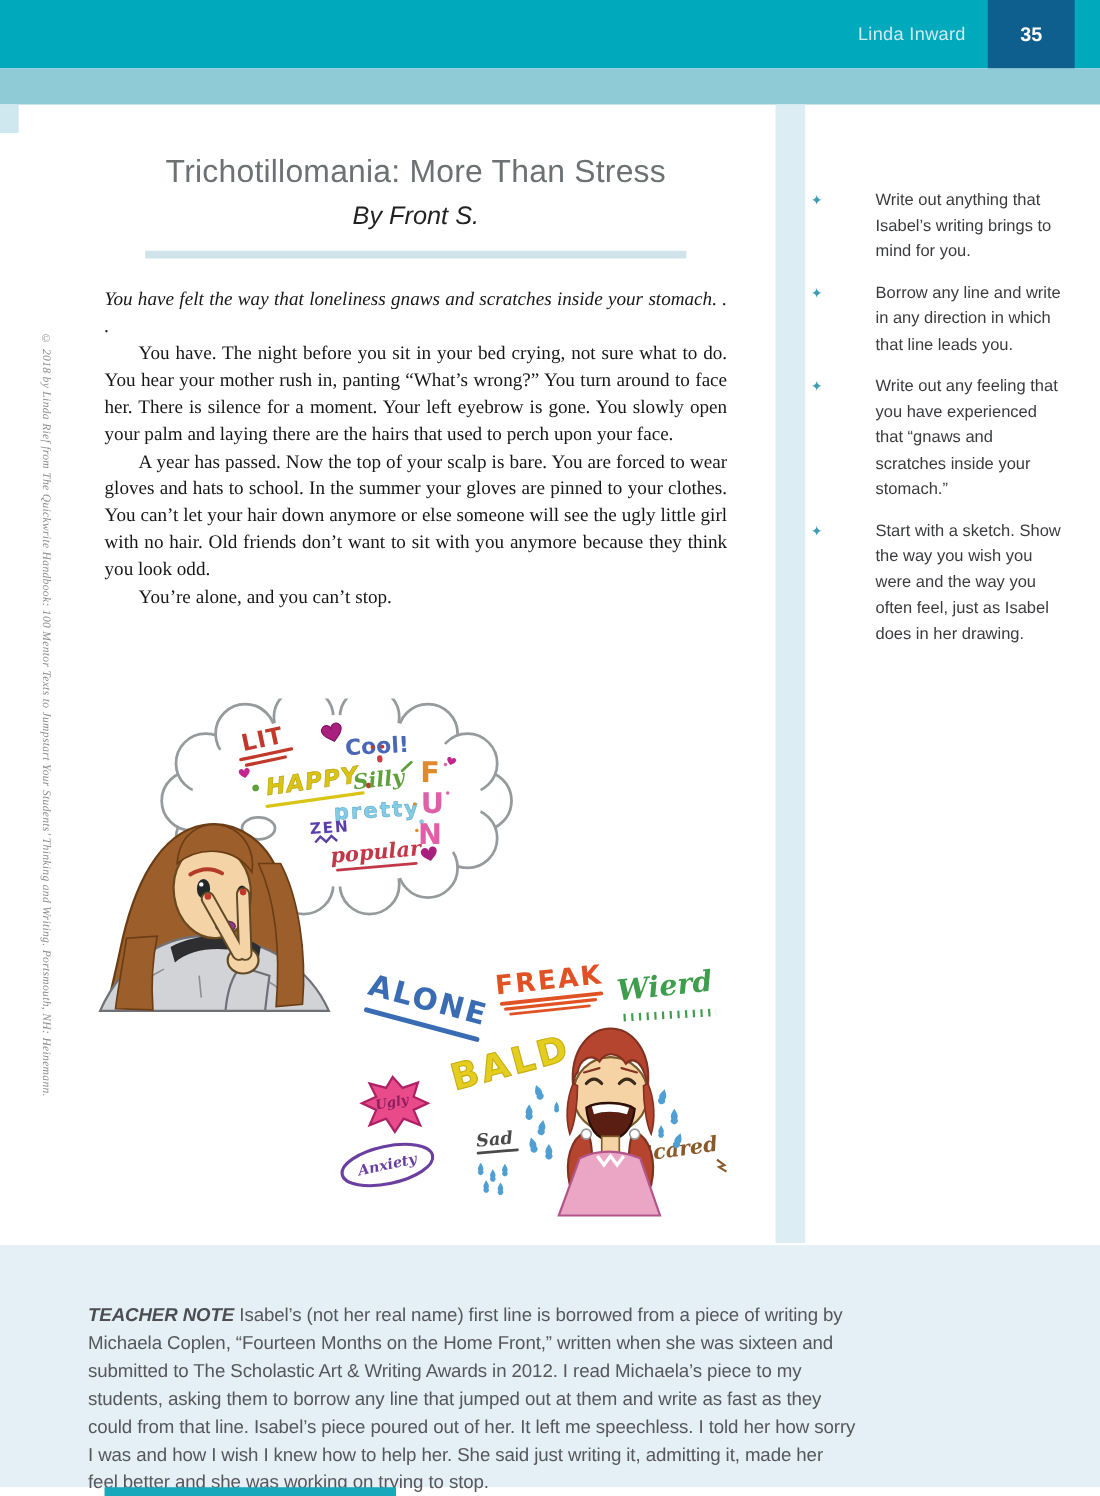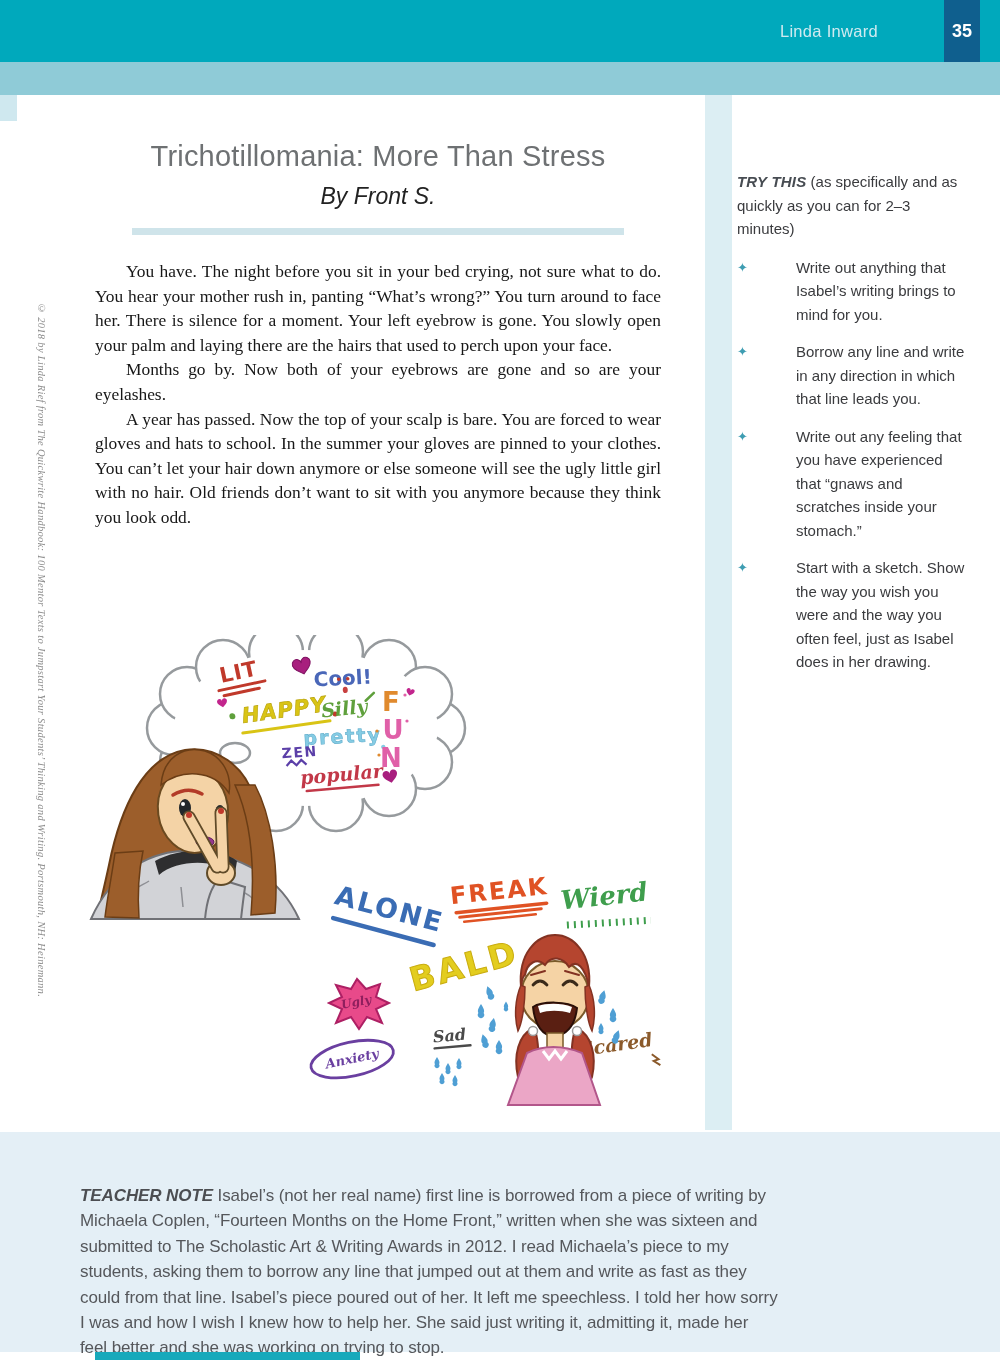--- a/index.html
+++ b/index.html
@@ -5,23 +5,23 @@
   html,body{margin:0;padding:0;background:#ffffff;}
   .page{position:relative;width:1000px;height:1360px;background:#fff;overflow:hidden;
         font-family:"Liberation Sans",sans-serif;}
 
   
   .band-top{position:absolute;left:0;top:0;width:1000px;height:62px;background:#00a9bc;}
   .band-sub{position:absolute;left:0;top:62px;width:1000px;height:33px;background:#8fcbd7;}
   .margin-accent{position:absolute;left:0;top:95px;width:17px;height:26px;background:#cfe8ef;}
   .running-head{position:absolute;right:122px;top:0;height:62px;display:flex;align-items:center;
                 color:#cfeaf0;font-size:16.5px;letter-spacing:.3px;}
-  .page-box{position:absolute;left:898px;top:0;width:36px;height:62px;background:#0f5f8e;
+  .page-box{position:absolute;left:898px;top:0;width:79px;height:62px;background:#0f5f8e;
             display:flex;align-items:center;justify-content:center;color:#fff;
-            font-size:18px;font-weight:bold;margin-left:46px;}
+            font-size:18px;font-weight:bold;}
 
   
   .copyright{position:absolute;left:36px;top:303px;height:740px;writing-mode:vertical-rl;
              font-family:"Liberation Serif",serif;font-style:italic;font-size:10.5px;
              color:#8c8c8c;letter-spacing:.3px;white-space:nowrap;}
 
   
   .main{position:absolute;left:95px;top:140px;width:566px;}
   .title{margin:0;text-align:center;font-size:29px;font-weight:400;color:#6e7173;letter-spacing:.2px;}
   .byline{margin:10px 0 0;text-align:center;font-size:23px;font-style:italic;font-weight:500;color:#222;}
@@ -64,23 +64,24 @@
   <div class="running-head">Linda Inward</div>
   <div class="page-box">35</div>
 
   <div class="copyright">© 2018 by Linda Rief from The Quickwrite Handbook: 100 Mentor Texts to Jumpstart Your Students’ Thinking and Writing. Portsmouth, NH: Heinemann.</div>
 
   <div class="main">
     <h1 class="title">Trichotillomania: More Than Stress</h1>
     <div class="byline">By Front S.</div>
     <div class="rule"></div>
     <div class="body-text">
+      <p class="opening">You have felt the way that loneliness gnaws and scratches inside your stomach. . .</p>
       <p>You have. The night before you sit in your bed crying, not sure what to do. You hear your mother rush in, panting “What’s wrong?” You turn around to face her. There is silence for a moment. Your left eyebrow is gone. You slowly open your palm and laying there are the hairs that used to perch upon your face.</p>
-      <p>Months go by. Now both of your eyebrows are gone and so are your eyelashes.</p>
       <p>A year has passed. Now the top of your scalp is bare. You are forced to wear gloves and hats to school. In the summer your gloves are pinned to your clothes. You can’t let your hair down anymore or else someone will see the ugly little girl with no hair. Old friends don’t want to sit with you anymore because they think you look odd.</p>
+      <p>You’re alone, and you can’t stop.</p>
     </div>
   </div>
 
   <svg class="sketch" width="600" height="480" viewBox="0 0 600 480">
 
     <g>
       <g fill="#ffffff" stroke="#969a9d" stroke-width="2.5">
         <circle cx="353" cy="93" r="27"></circle>
           <circle cx="340" cy="127" r="27"></circle>
         <circle cx="304" cy="154" r="27"></circle>
@@ -250,24 +251,20 @@
         <path transform="translate(518,360) rotate(15)" d="M0,-5 C2.5,-1 4,1.5 2.6,4 A3.2,3.2 0 1 1 -2.6,4 C-4,1.5 -2.5,-1 0,-5 Z"></path>
         <path transform="translate(528,378)" d="M0,-5 C2.5,-1 4,1.5 2.6,4 A3.2,3.2 0 1 1 -2.6,4 C-4,1.5 -2.5,-1 0,-5 Z"></path>
         <path transform="translate(516,392) scale(0.8)" d="M0,-5 C2.5,-1 4,1.5 2.6,4 A3.2,3.2 0 1 1 -2.6,4 C-4,1.5 -2.5,-1 0,-5 Z"></path>
         <path transform="translate(532,400) rotate(20)" d="M0,-5 C2.5,-1 4,1.5 2.6,4 A3.2,3.2 0 1 1 -2.6,4 C-4,1.5 -2.5,-1 0,-5 Z"></path>
       </g>
     </g>
   </svg>
 
   <div class="sidebar-strip"></div>
   <div class="sidebar">
-    <p class="lead">
-      <span class="try-label">TRY THIS</span>
-      <span>(as specifically and as quickly as you can for 2–3 minutes)</span>
-    </p>
     <div class="bullet">
       <span class="star">✦</span>
       <span class="bullet-text">Write out anything that Isabel’s writing brings to mind for you.</span>
     </div>
     <div class="bullet">
       <span class="star">✦</span>
       <span class="bullet-text">Borrow any line and write in any direction in which that line leads you.</span>
     </div>
     <div class="bullet">
       <span class="star">✦</span>

